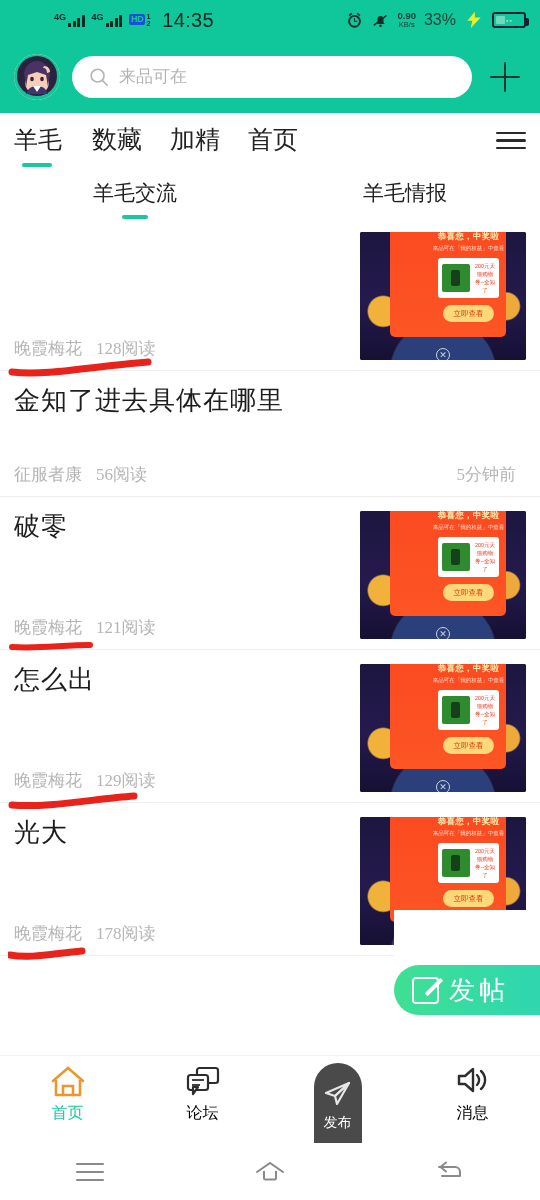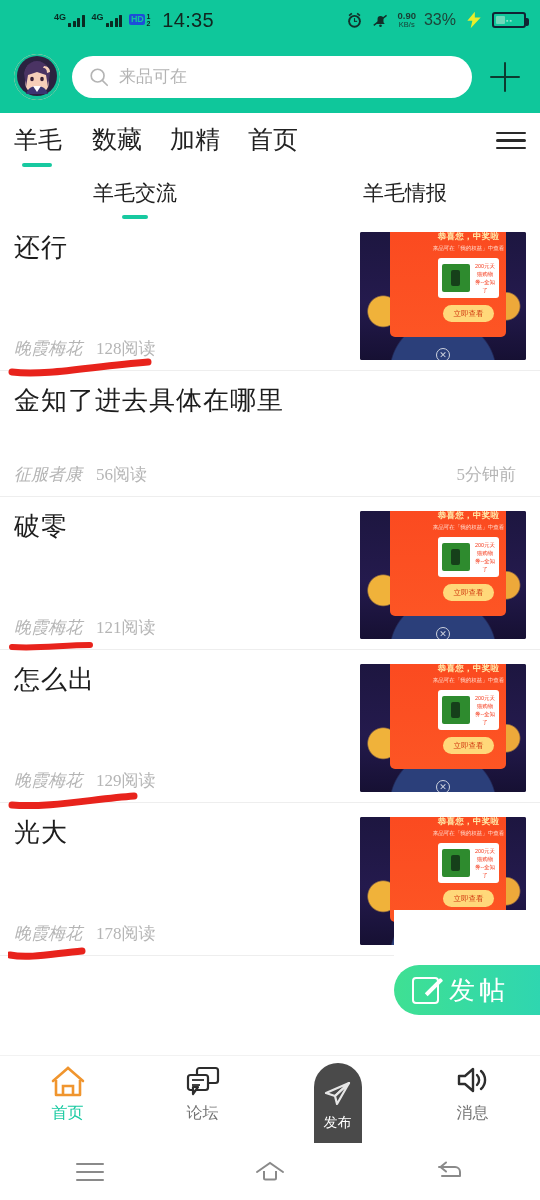--- a/index.html
+++ b/index.html
@@ -76,21 +76,21 @@
 
   
   .feed { position:relative; }
   .post { position:relative; padding:0 14px; border-bottom:1px solid #eeeeee; }
   .post-inner { display:flex; min-height:125px; padding:14px 0 10px 0; }
   .post-text { flex:1; display:flex; flex-direction:column; padding-right:10px; }
   .post-title { font-size:26px; color:#1d1d1d; font-family:"Liberation Serif",serif;
                 line-height:32px; letter-spacing:1px; }
   .post-meta { margin-top:auto; display:flex; align-items:center; font-size:17px; color:#b5b5b5;
                font-family:"Liberation Serif",serif; padding-top:16px; }
-  .post-meta .author { margin-right:14px;font-style:italic; }
+  .post-meta .author { margin-right:14px; }
   .post-meta .time { margin-left:auto; }
   .thumb { width:166px; height:128px; flex:0 0 166px; border-radius:2px; overflow:hidden;
            position:relative; background:#1a1438; }
 
   
   .ad-bg { position:absolute; inset:0;
     background:
       radial-gradient(circle at 14% 62%, #f0b23a 0 9%, transparent 10%),
       radial-gradient(circle at 88% 58%, #eda93a 0 8%, transparent 9%),
       radial-gradient(circle at 50% 110%, #2b3f7a 0 32%, transparent 33%),
@@ -126,21 +126,21 @@
   }
   .fab .pen { width:27px; height:27px; border:2.5px solid #fff; border-radius:4px; position:relative; }
   .fab .pen:after { content:""; position:absolute; width:4px; height:22px; background:#fff;
        transform:rotate(45deg); right:1px; top:-3px; border-radius:1px 1px 0 0; }
   .fab .lbl { font-size:26px; font-family:"Liberation Serif",serif; letter-spacing:4px; }
 
   
   .bottomnav { position:absolute; left:0; right:0; bottom:57px; height:88px; background:#fff;
       display:flex; align-items:flex-start; border-top:1px solid #f2f2f2; }
   .nav-item { flex:1; display:flex; flex-direction:column; align-items:center; padding-top:9px; gap:5px; }
-  .nav-label { font-size:16px; color:#737373; font-family:"Liberation Serif",serif; }
+  .nav-label { font-size:16px; color:#000000; font-family:"Liberation Serif",serif; }
   .nav-item.active .nav-label { color:#17C9A0; }
   .nav-ico { width:36px; height:33px; position:relative; }
 
   .nav-item.center { position:relative; }
   .center-pill { width:48px; height:85px; background:#4a4a4a; border-radius:36px 36px 4px 4px;
       display:flex; flex-direction:column; align-items:center; justify-content:center; gap:6px;
       margin-top:-2px; }
   .center-pill .lbl { color:#fff; font-size:14px; font-family:"Liberation Serif",serif; }
 
   
@@ -261,21 +261,20 @@
       <span class="under"></span>
     </div>
     <div class="subtab">羊毛情报</div>
   </div>
 
   <div class="feed">
 
     <div class="post">
       <div class="post-inner">
         <div class="post-text">
-          <div class="post-title">还行</div>
           <div class="post-meta">
             <span class="author">晚霞梅花</span>
             <span>128阅读</span>
             <span class="time"></span>
           </div>
         </div>
         <div class="thumb">
           <div class="ad-bg"></div>
           <div class="ad-card">
             <div class="ad-h1">恭喜您，中奖啦</div>

